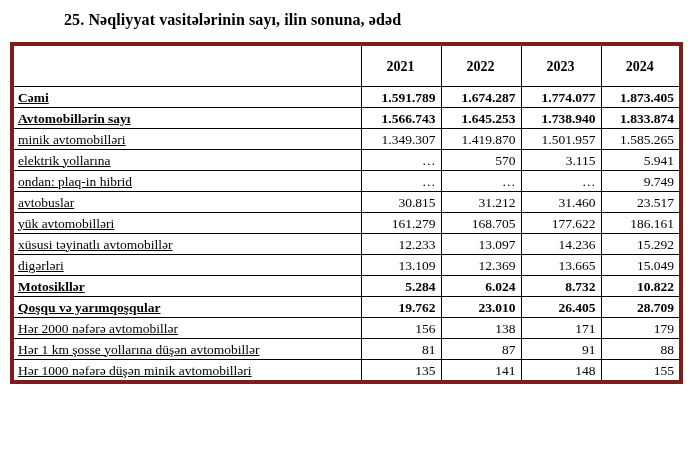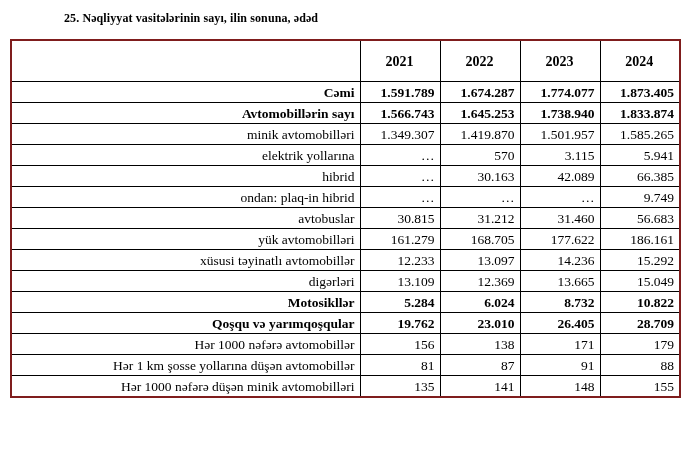--- a/index.html
+++ b/index.html
@@ -11,51 +11,51 @@
   }
   .page {
     position: relative;
     width: 690px;
     height: 468px;
     background: #ffffff;
     overflow: hidden;
   }
   .doc-title {
     padding: 11px 0 0 64px;
-    font-size: 12px;
+    font-size: 16px;
     font-weight: bold;
     letter-spacing: 0.1px;
   }
   table.stat-table {
     border-collapse: collapse;
     table-layout: fixed;
     margin: 13px 4px 0 10px;
     width: 669px;
-    border: 2px solid #7f1d1d;
+    border: 4px solid #7f1d1d;
   }
   .stat-table th,
   .stat-table td {
     border: 1px solid #000000;
     font-size: 13.5px;
     line-height: 17px;
     padding: 1px 5px 1px 4px;
     overflow: hidden;
     white-space: nowrap;
     vertical-align: middle;
   }
   .stat-table th {
     height: 38px;
     font-size: 14px;
     font-weight: bold;
     text-align: center;
   }
   .stat-table td {
     height: 18px;
   }
-  td.label-cell { text-align: right; }
+  td.label-cell { text-align: left; text-decoration: underline; }
   td.num-cell   { text-align: right; }
   .indent-0 { padding-left: 5px; }
   .indent-1 { padding-left: 20px; }
   .indent-2 { padding-left: 36px; }
   .bold { font-weight: bold; }
   col.c-label { width: 349px; }
   col.c-year  { width: 80px; }
 </style>
 </head>
 <body>
@@ -103,39 +103,32 @@
           <td class="num-cell">1.585.265</td>
         </tr>
         <tr>
           <td class="label-cell indent-2">elektrik yollarına</td>
           <td class="num-cell">…</td>
           <td class="num-cell">570</td>
           <td class="num-cell">3.115</td>
           <td class="num-cell">5.941</td>
         </tr>
         <tr>
-          <td class="label-cell indent-2">hibrid</td>
-          <td class="num-cell">…</td>
-          <td class="num-cell">30.163</td>
-          <td class="num-cell">42.089</td>
-          <td class="num-cell">66.385</td>
-        </tr>
-        <tr>
           <td class="label-cell indent-2">ondan: plaq-in hibrid</td>
           <td class="num-cell">…</td>
           <td class="num-cell">…</td>
           <td class="num-cell">…</td>
           <td class="num-cell">9.749</td>
         </tr>
         <tr>
           <td class="label-cell indent-1">avtobuslar</td>
           <td class="num-cell">30.815</td>
           <td class="num-cell">31.212</td>
           <td class="num-cell">31.460</td>
-          <td class="num-cell">56.683</td>
+          <td class="num-cell">23.517</td>
         </tr>
         <tr>
           <td class="label-cell indent-1">yük avtomobilləri</td>
           <td class="num-cell">161.279</td>
           <td class="num-cell">168.705</td>
           <td class="num-cell">177.622</td>
           <td class="num-cell">186.161</td>
         </tr>
         <tr>
           <td class="label-cell indent-1">xüsusi təyinatlı avtomobillər</td>
@@ -159,21 +152,21 @@
           <td class="num-cell bold">10.822</td>
         </tr>
         <tr>
           <td class="label-cell indent-0 bold">Qoşqu və yarımqoşqular</td>
           <td class="num-cell bold">19.762</td>
           <td class="num-cell bold">23.010</td>
           <td class="num-cell bold">26.405</td>
           <td class="num-cell bold">28.709</td>
         </tr>
         <tr>
-          <td class="label-cell indent-0">Hər 1000 nəfərə avtomobillər</td>
+          <td class="label-cell indent-0">Hər 2000 nəfərə avtomobillər</td>
           <td class="num-cell">156</td>
           <td class="num-cell">138</td>
           <td class="num-cell">171</td>
           <td class="num-cell">179</td>
         </tr>
         <tr>
           <td class="label-cell indent-0">Hər 1 km şosse yollarına düşən avtomobillər</td>
           <td class="num-cell">81</td>
           <td class="num-cell">87</td>
           <td class="num-cell">91</td>

